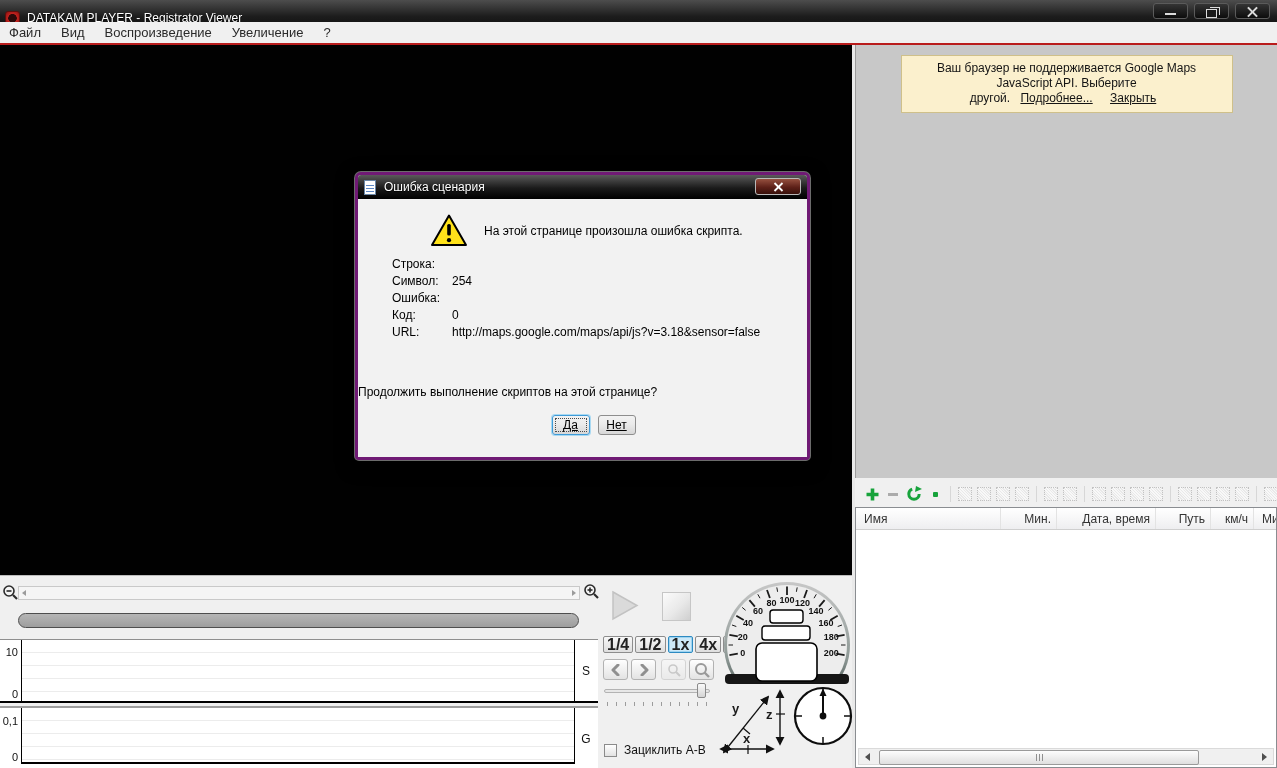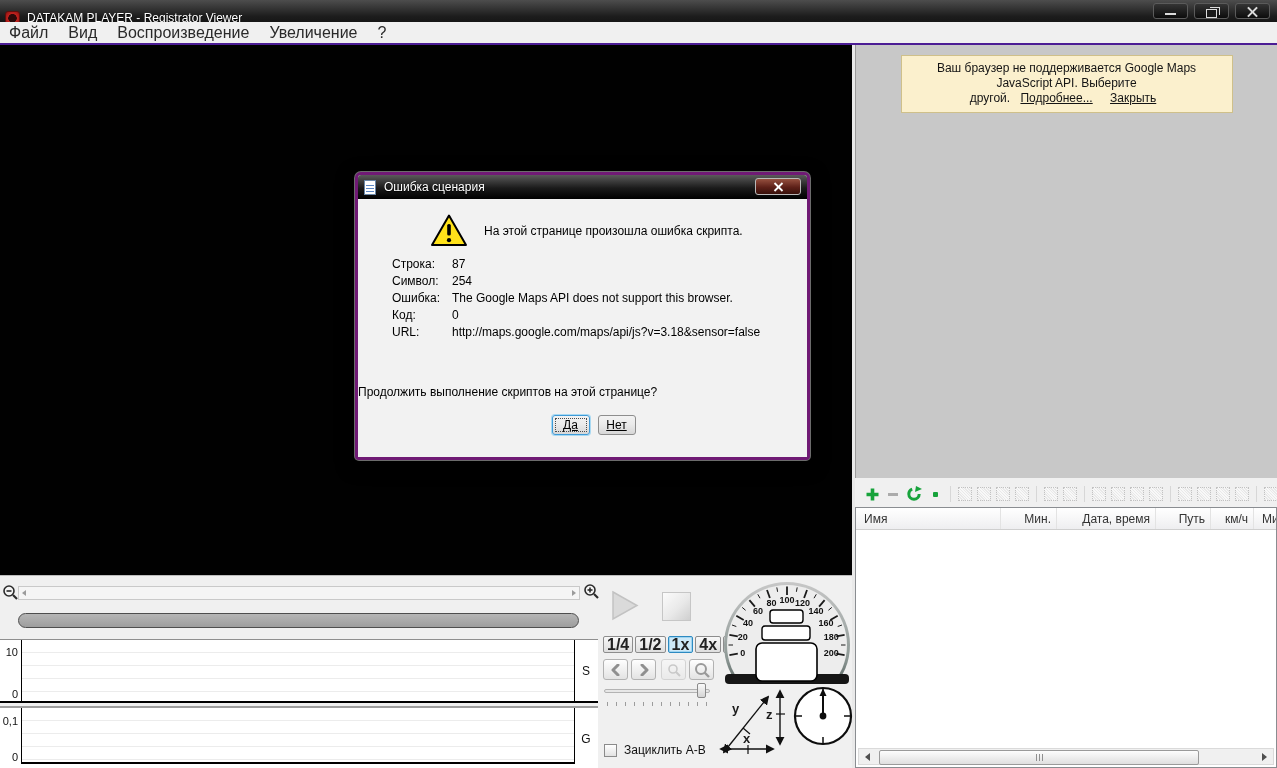--- a/index.html
+++ b/index.html
@@ -21,21 +21,21 @@
   .cap-btn { width:35px; height:16px; background:linear-gradient(#343434,#0c0c0c);
     border:1px solid #5b5b5b; border-radius:3px; position:relative; box-sizing:border-box; }
   .gl-min { position:absolute; left:11px; top:9px; width:11px; height:2px; background:#dcdcdc; }
   .gl-rs1 { position:absolute; left:15px; top:3px; width:9px; height:7px; border:1px solid #dcdcdc; border-left:none; border-bottom:none; }
   .gl-rs2 { position:absolute; left:11px; top:5px; width:9px; height:7px; border:1px solid #dcdcdc; background:#1a1a1a; }
   .gl-x1,.gl-x2 { position:absolute; left:10px; top:7px; width:13px; height:2px; background:#dcdcdc; }
   .gl-x1 { transform:rotate(45deg); } .gl-x2 { transform:rotate(-45deg); }
 
   
   .menubar { position:absolute; left:0; top:22px; width:1277px; height:21px; background:#f0f0f0;
-    border-bottom:2px solid #4c1d95; display:flex; align-items:center; font-size:16px; color:#2a2a2a; box-sizing:content-box; }
+    border-bottom:2px solid #b91c1c; display:flex; align-items:center; font-size:13px; color:#2a2a2a; box-sizing:content-box; }
   .menu-item { padding:2px 10px; }
   .menu-item:first-child { padding-left:9px; }
 
   
   .video { position:absolute; left:0; top:45px; width:852px; height:530px; background:#010101; }
   .splitter { position:absolute; left:852px; top:45px; width:3px; height:723px; background:#e9e9e9; }
   .map { position:absolute; left:855px; top:45px; width:422px; height:433px; background:#c8c8c8; border-left:1px solid #9b9b9b; box-sizing:border-box; }
   .notice { margin:10px auto 12px; width:332px; background:#fbf0cd; border:1px solid #cfc08a;
     font-size:12px; line-height:15px; text-align:center; color:#141414; padding:5px 4px 6px; box-sizing:border-box; }
   .nlink { text-decoration:underline; margin:0 7px; cursor:pointer; }
@@ -438,29 +438,27 @@
         <svg width="38" height="35" viewBox="0 0 38 35">
           <polygon points="19,2.5 36,32 2,32" fill="#ffe21a" stroke="#000" stroke-width="2" stroke-linejoin="round"></polygon>
           <rect x="17.2" y="11" width="3.6" height="11.5" rx="1.6" fill="#000"></rect>
           <circle cx="19" cy="27.2" r="2.1" fill="#000"></circle>
         </svg>
         <span>На этой странице произошла ошибка скрипта.</span>
       </div>
       <div class="dfields">
         <div class="drow">
           <span class="dlabel">Строка:</span>
-          <span class="dvalue">87</span>
         </div>
         <div class="drow">
           <span class="dlabel">Символ:</span>
           <span class="dvalue">254</span>
         </div>
         <div class="drow">
           <span class="dlabel">Ошибка:</span>
-          <span class="dvalue">The Google Maps API does not support this browser.</span>
         </div>
         <div class="drow">
           <span class="dlabel">Код:</span>
           <span class="dvalue">0</span>
         </div>
         <div class="drow">
           <span class="dlabel">URL:</span>
           <span class="dvalue">http://maps.google.com/maps/api/js?v=3.18&amp;sensor=false</span>
         </div>
       </div>

